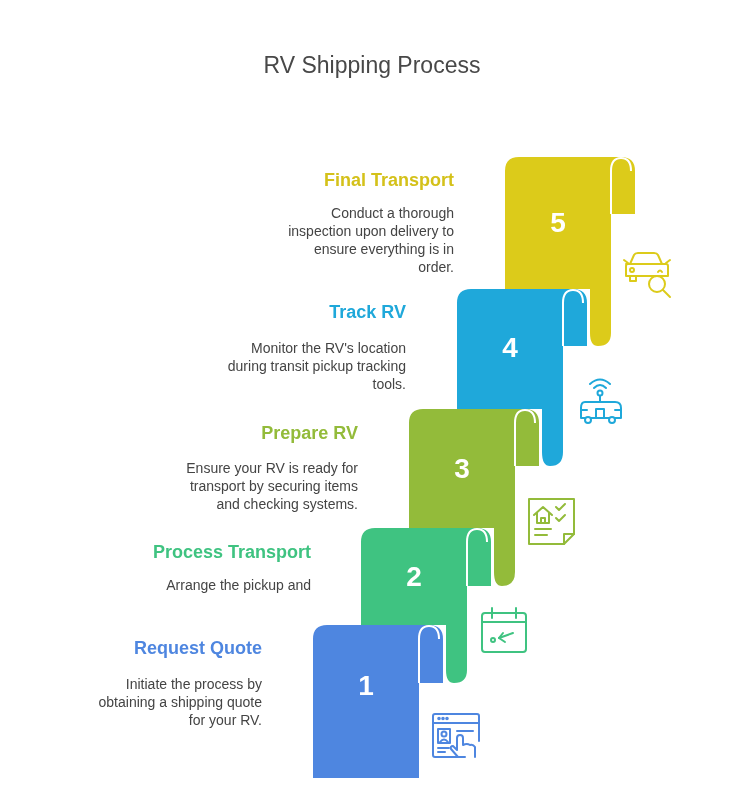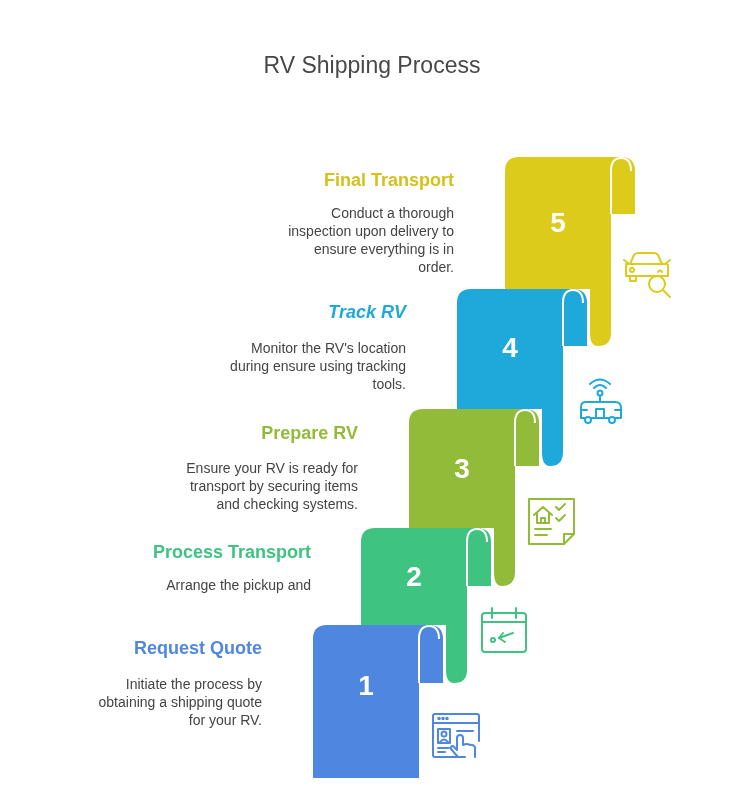--- a/index.html
+++ b/index.html
@@ -19,24 +19,24 @@
 <div class="title">RV Shipping Process</div>
 
 <div class="step-title" style="right:290px; top:170px; color:#D4C11A;">Final Transport</div>
 <div class="step-desc" style="right:290px; top:204px; width:220px;">
   <div>Conduct a thorough</div>
   <div>inspection upon delivery to</div>
   <div>ensure everything is in</div>
   <div>order.</div>
 </div>
 
-<div class="step-title" style="right:338px; top:302px; color:#1FA8DA;font-style:italic;">Track RV</div>
+<div class="step-title" style="right:338px; top:302px; color:#1FA8DA;">Track RV</div>
 <div class="step-desc" style="right:338px; top:339px; width:220px;">
   <div>Monitor the RV's location</div>
-  <div>during ensure using tracking</div>
+  <div>during transit pickup tracking</div>
   <div>tools.</div>
 </div>
 
 <div class="step-title" style="right:386px; top:423px; color:#93BB3A;">Prepare RV</div>
 <div class="step-desc" style="right:386px; top:459px; width:220px;">
   <div>Ensure your RV is ready for</div>
   <div>transport by securing items</div>
   <div>and checking systems.</div>
 </div>
 

